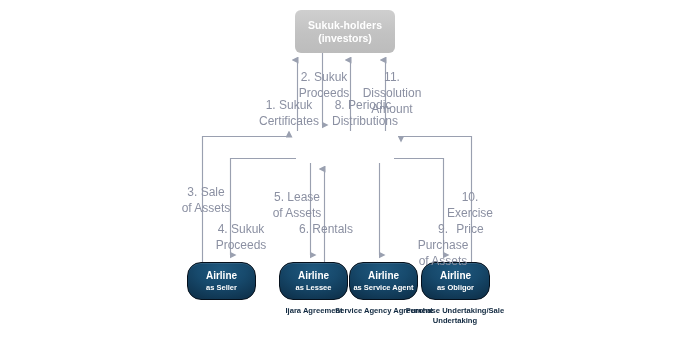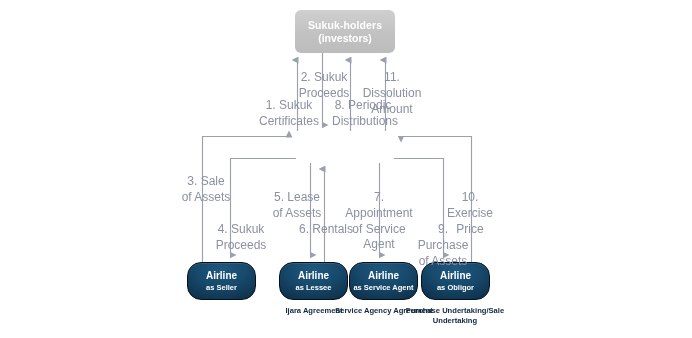--- a/index.html
+++ b/index.html
@@ -122,21 +122,21 @@
     color: #8b90a2;
     line-height: 1.32;
     white-space: pre-line;
   }
 
   #label-1  { left: 258px; top: 98px;  width: 62px; }
   #label-2  { left: 297px; top: 70px;  width: 54px; }
   #label-8  { left: 332px; top: 98px;  width: 62px; }
   #label-11 { left: 358px; top: 70px;  width: 68px; }
 
-  #label-3  { left: 178px; top: 174px; width: 56px; }
+  #label-3  { left: 178px; top: 185px; width: 56px; }
   #label-4  { left: 212px; top: 222px; width: 58px; }
   #label-5  { left: 268px; top: 190px; width: 58px; }
   #label-6  { left: 298px; top: 222px; width: 56px; }
   #label-7  { left: 343px; top: 190px; width: 72px; }
   #label-9  { left: 412px; top: 222px; width: 62px; }
   #label-10 { left: 440px; top: 190px; width: 60px; }
 </style>
 </head>
 <body>
 
@@ -223,23 +223,20 @@
 Certificates</div>
   <div class="flow-label" id="label-2">2. Sukuk
 Proceeds</div>
   <div class="flow-label" id="label-3">3. Sale
 of Assets</div>
   <div class="flow-label" id="label-4">4. Sukuk
 Proceeds</div>
   <div class="flow-label" id="label-5">5. Lease
 of Assets</div>
   <div class="flow-label" id="label-6">6. Rentals</div>
-  <div class="flow-label" id="label-7">7. Appointment
-of Service
-Agent</div>
   <div class="flow-label" id="label-8">8. Periodic
 Distributions</div>
   <div class="flow-label" id="label-9">9. Purchase
 of Assets</div>
   <div class="flow-label" id="label-10">10. Exercise
 Price</div>
   <div class="flow-label" id="label-11">11. Dissolution
 Amount</div>
 
 </div>

